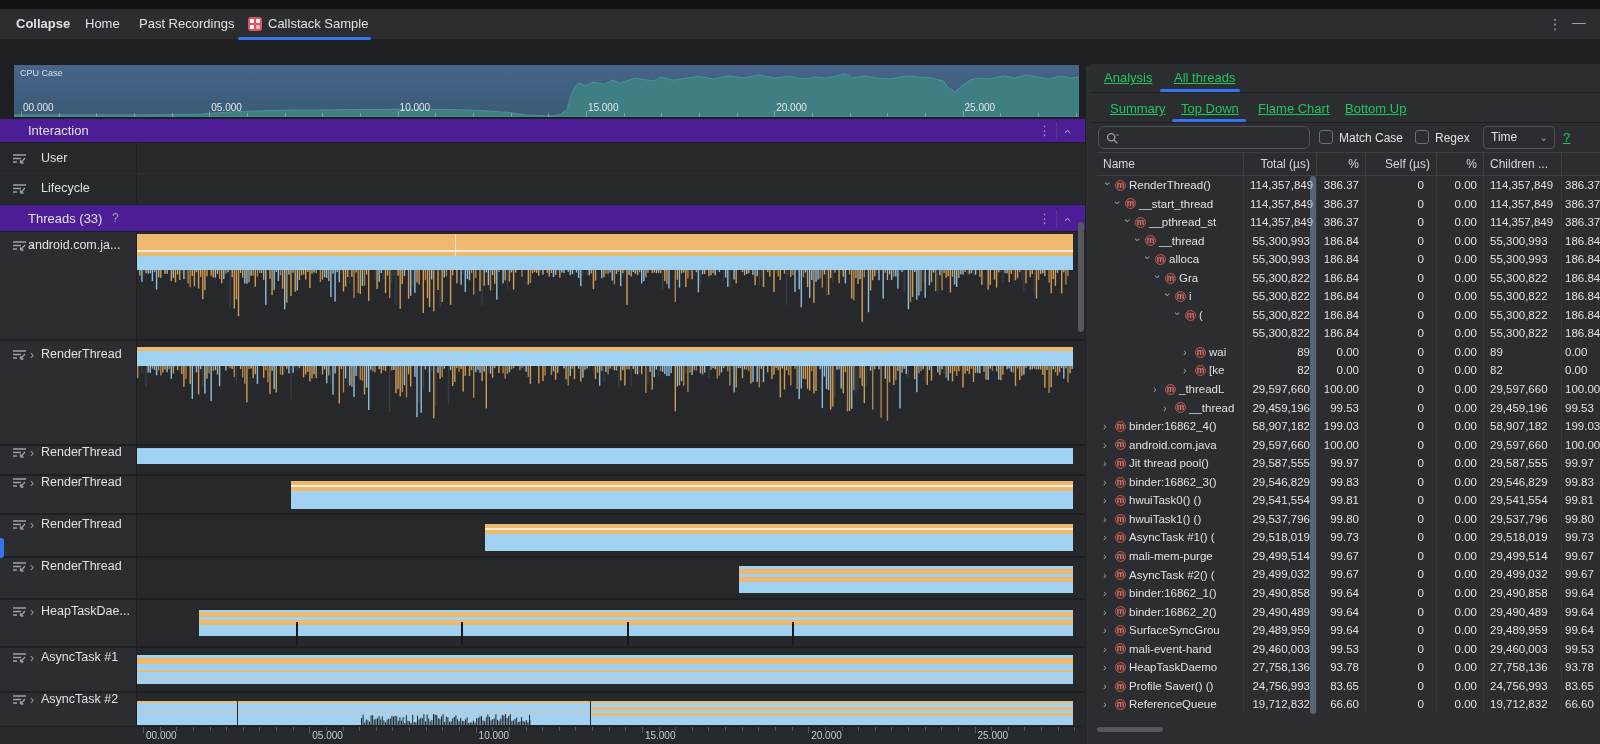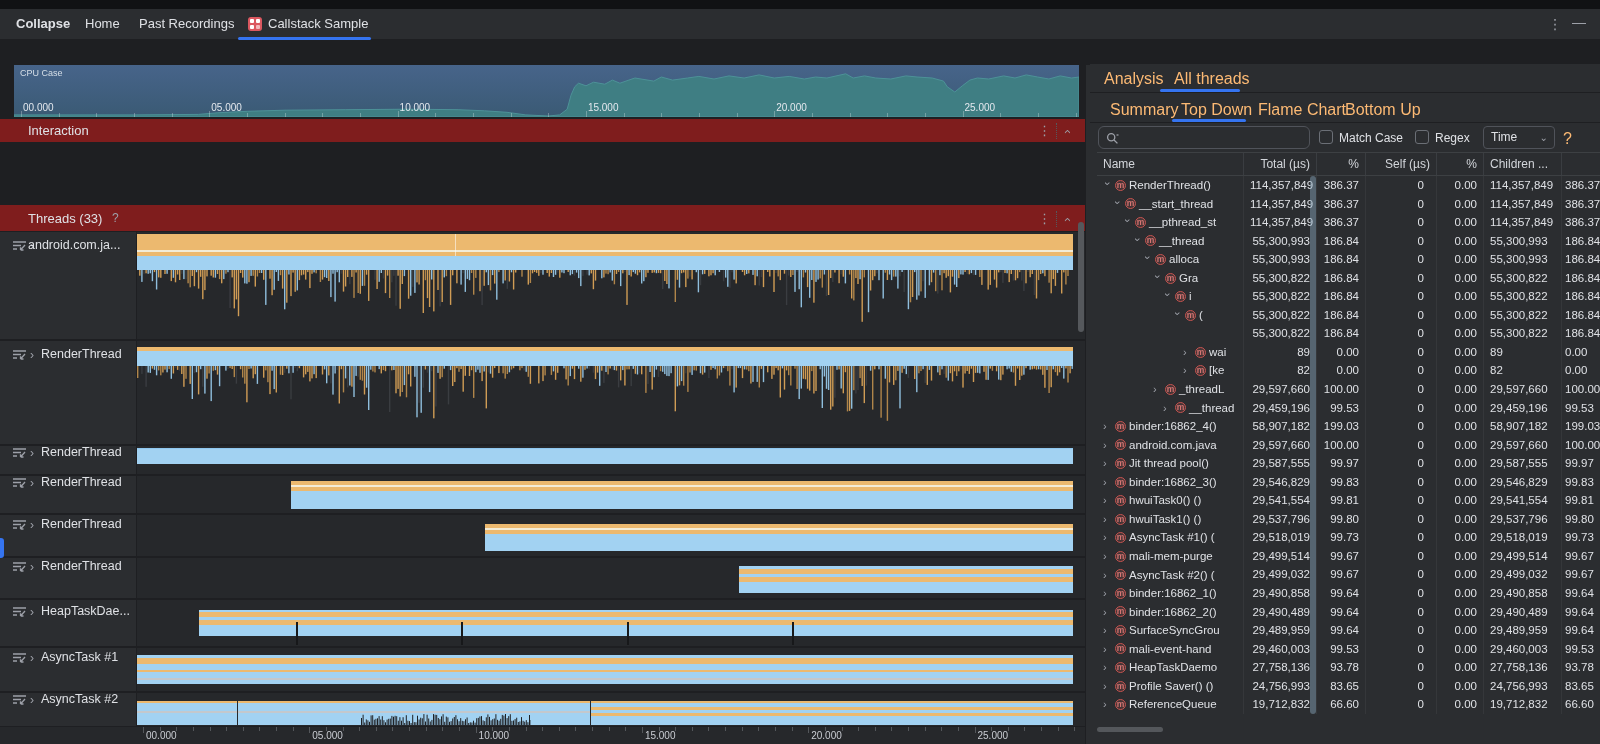--- a/index.html
+++ b/index.html
@@ -26,21 +26,21 @@
   .circ-icon{position:absolute;width:17px;height:17px;border:1.4px solid #9da0a8;border-radius:50%;color:#9da0a8;
      font-size:12px;line-height:14px;text-align:center;}
   .circ-icon.dim{opacity:.35;border-style:solid;}
   
   #cpu{left:14px;top:65px;width:1065px;height:52px;background:linear-gradient(#47648a,#3a5a74);overflow:hidden;}
   #cpu-label{position:absolute;left:6px;top:3px;font-size:9px;color:#d6dfe8;}
   #cpu svg{position:absolute;left:0;top:0;}
   .ruler-tick{position:absolute;bottom:0;width:1px;background:rgba(255,255,255,.28);}
   .ruler-lab{position:absolute;font-size:10px;color:#e4e8ee;}
   
-  .sec-head{position:absolute;left:0;width:1085px;background:#7f1d1d;border-top:1px solid #1e1f22;border-bottom:1px solid #1e1f22;padding-left:32px;}
+  .sec-head{position:absolute;left:0;width:1085px;background:#4c1d95;border-top:1px solid #1e1f22;border-bottom:1px solid #1e1f22;padding-left:32px;}
   .sec-title{position:absolute;left:28px;font-size:13px;color:#dfe1e5;white-space:nowrap;}
   .sec-kebab{position:absolute;left:1038px;color:#9da0a8;font-size:13px;letter-spacing:0;cursor:default;}
   .sec-dots{position:absolute;left:1056px;width:1px;border-left:1px dotted #55585c;height:16px;}
   .sec-chev{position:absolute;left:1064px;color:#9da0a8;font-size:13px;transform:rotate(-90deg);cursor:default;}
   .help-q{color:#9da0a8;font-size:12px;}
   .rowlab{position:absolute;font-size:12.5px;color:#dfe1e5;white-space:nowrap;}
   .tr-chev{position:absolute;color:#9da0a8;font-size:12px;}
   .track-icon{position:absolute;width:15px;height:12px;}
   .vdiv{position:absolute;width:1px;background:#1e1f22;}
   #interaction-rows{left:0;top:143px;width:1085px;height:61px;background:#26282b;}
@@ -50,21 +50,21 @@
   
   #time-axis{left:0;top:726px;width:1085px;height:18px;background:#26282b;border-top:1px solid #1e1f22;}
   #time-axis .ruler-lab{color:#c9ccd2;top:3px;}
   #time-axis .ruler-tick{top:0;bottom:auto;height:5px;background:#54575b;}
   #left-sel{left:0;top:538px;width:4px;height:20px;background:#3574f0;border-radius:0 3px 3px 0;}
   
   #splitter{left:1085px;top:65px;width:5px;height:679px;background:#2b2d30;border-left:1px solid #1e1f22;}
   #v-thumb{left:1078px;top:222px;width:6px;height:110px;background:#55585c;border-radius:3px;}
   
   #rp{left:1090px;top:64px;width:510px;height:680px;background:#2b2d30;}
-  .rp-tab{position:absolute;font-size:16px;color:#fdba74;white-space:nowrap;cursor:default;}
+  .rp-tab{position:absolute;font-size:13px;color:#22c55e;white-space:nowrap;cursor:default;text-decoration:underline;}
   .underline{position:absolute;height:3px;background:#3574f0;border-radius:2px;}
   .rp-sep{position:absolute;left:0;width:510px;height:1px;background:#1e1f22;}
   #search-field{position:absolute;left:8px;top:62px;width:212px;height:23px;border:1px solid #50535a;
      border-radius:6px;background:#2b2d30;}
   #search-input{position:absolute;left:26px;top:1px;width:180px;height:19px;background:transparent;border:none;
      color:#dfe1e5;font-size:12px;outline:none;font-family:"Liberation Sans",sans-serif;}
   .chk{position:absolute;width:14px;height:14px;border:1px solid #6b6f76;border-radius:3px;background:transparent;cursor:default;}
   .chk-lab{position:absolute;font-size:12px;color:#dfe1e5;white-space:nowrap;}
   #time-dd{position:absolute;left:393px;top:62px;width:72px;height:23px;border:1px solid #50535a;border-radius:4px;
      background:#2b2d30;font-size:12px;color:#dfe1e5;line-height:21px;padding-left:7px;cursor:default;overflow:hidden;}
@@ -153,20 +153,38 @@
         <div class="ruler-lab" style="left:762.2px;top:37px">20.000</div>
         <div class="ruler-lab" style="left:950.5px;top:37px">25.000</div>
       </div>
   </div>
 
   <div class="sec-head" style="top:118px;height:25px">
     <div class="sec-title" style="top:4px">Interaction</div>
     <div class="sec-kebab" style="top:4px">⋮</div>
     <div class="sec-dots" style="top:4px"></div>
     <div class="sec-chev" style="top:5px">›</div>
+  </div>
+  <div class="abs" id="interaction-rows">
+    <svg class="track-icon" style="left:12px;top:10px" viewBox="0 0 15 12">
+      <g stroke="#9da0a8" stroke-width="1.3" fill="none">
+          <path d="M1 2h13M1 5.5h8M1 9h4"></path>
+          <path d="M13 5l-4.5 5M8.5 10h3M8.5 10V7.2"></path>
+        </g>
+      </svg>
+    <div class="rowlab" style="left:41px;top:8px">User</div>
+    <svg class="track-icon" style="left:12px;top:40px" viewBox="0 0 15 12">
+      <g stroke="#9da0a8" stroke-width="1.3" fill="none">
+          <path d="M1 2h13M1 5.5h8M1 9h4"></path>
+          <path d="M13 5l-4.5 5M8.5 10h3M8.5 10V7.2"></path>
+        </g>
+      </svg>
+    <div class="rowlab" style="left:41px;top:38px">Lifecycle</div>
+    <div class="vdiv" style="left:136px;top:0;height:61px"></div>
+    <div style="position:absolute;left:0;top:30px;width:1085px;height:1px;background:#2b2d30"></div>
   </div>
 
   <div class="sec-head" style="top:204px;height:28px">
     <div class="sec-title" style="top:6px">Threads (33)</div>
     <div class="sec-title help-q" style="left:112px;top:6px">?</div>
     <div class="sec-kebab" style="top:6px">⋮</div>
     <div class="sec-dots" style="top:6px"></div>
     <div class="sec-chev" style="top:7px">›</div>
   </div>
 

